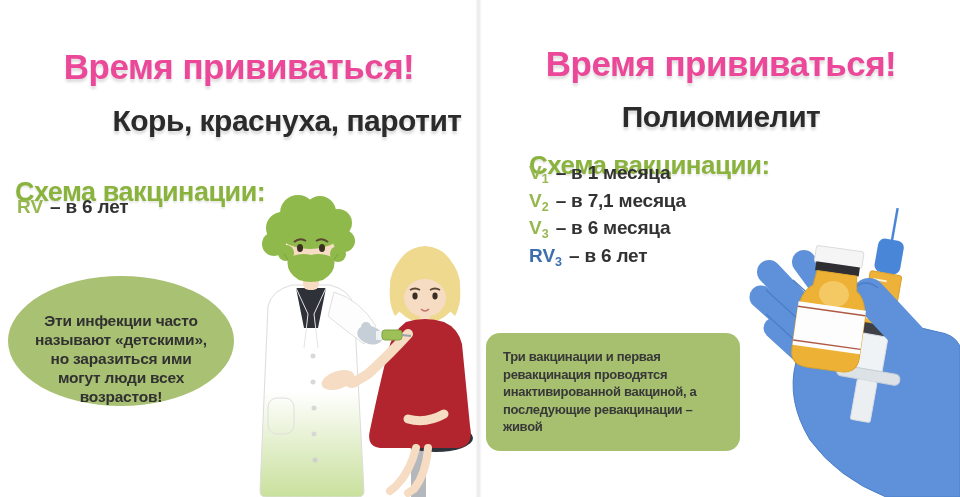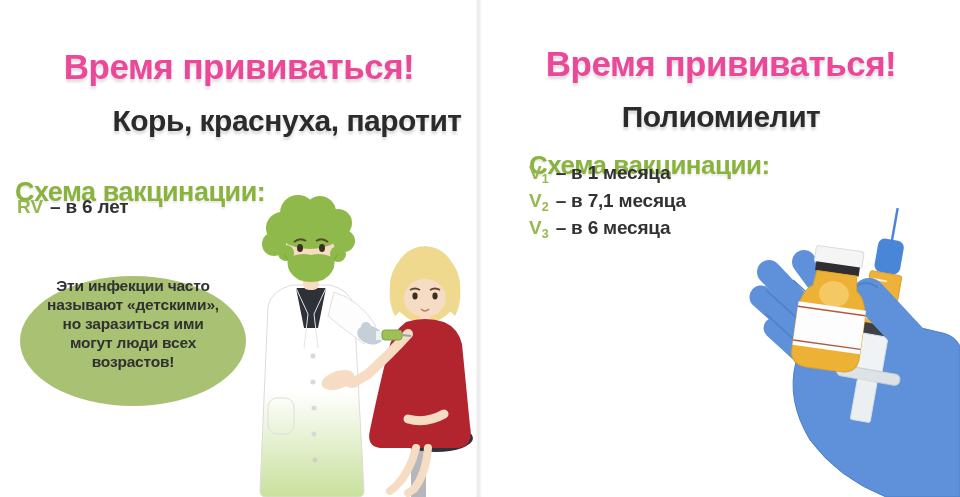--- a/index.html
+++ b/index.html
@@ -26,22 +26,22 @@
   .panel.right .sched-head{left:47px;top:124px;font-size:26px;}
   ul.sched{position:absolute;margin:0;padding:0;list-style:none;font-weight:bold;font-size:19px;}
   .panel.left  ul.sched{left:17px;top:193px;}
   .panel.right ul.sched{left:47px;top:159px;}
   ul.sched li{height:28px;line-height:28px;white-space:nowrap;}
   .panel.right ul.sched li{height:27.5px;line-height:27.5px;}
   .c-green{color:#97b850;}
   .c-blue{color:#3e6fad;}
   .sub{font-size:12.5px;vertical-align:-4px;letter-spacing:0;}
   .rest{color:#323232;margin-left:7px;letter-spacing:-0.2px;}
-  .bubble{position:absolute;left:20px;top:276px;width:226px;height:130px;border-radius:50%;
-          background:#a9c173;display:flex;align-items:flex-start;justify-content:center;
+  .bubble{position:absolute;left:8px;top:276px;width:226px;height:130px;border-radius:50%;
+          background:#a9c173;display:flex;align-items:flex-end;justify-content:center;
           text-align:center;}
   .bubble span{display:block;padding:0 24px;font-weight:bold;font-size:15.5px;
                line-height:19px;color:#313131;letter-spacing:-0.2px;}
   .note{position:absolute;left:4px;top:333px;width:254px;box-sizing:border-box;
         background:#a6c070;border-radius:14px;padding:15px 14px 15px 17px;}
   .note span{display:block;font-weight:bold;font-size:13px;line-height:17.5px;
              color:#383838;letter-spacing:-0.3px;}
   .illus{position:absolute;}
   .illus.doc{left:230px;top:186px;width:246px;height:311px;}
   .illus.hand{left:256px;top:198px;width:222px;height:299px;}
@@ -153,22 +153,28 @@
     <ul class="sched">
       <li>
         <span class="c-green">V</span><span class="sub c-green">1</span><span class="rest">– в 1 месяца</span>
       </li>
       <li>
         <span class="c-green">V</span><span class="sub c-green">2</span><span class="rest">– в 7,1 месяца</span>
       </li>
       <li>
         <span class="c-green">V</span><span class="sub c-green">3</span><span class="rest">– в 6 месяца</span>
       </li>
+      <li>
+        <span class="c-blue">RV</span><span class="sub c-blue">3</span><span class="rest">– в 6 лет</span>
+      </li>
     </ul>
 
+    <div class="note">
+      <span>Три вакцинации и первая ревакцинация проводятся инактивированной вакциной, а последующие ревакцинации – живой</span>
+    </div>
 
     <svg class="illus hand" viewBox="0 0 222 299" aria-hidden="true">
       <g stroke="#5e91da" stroke-linecap="round">
         <line x1="66" y1="64" x2="104" y2="116" stroke-width="24"></line>
         <line x1="31" y1="74" x2="84" y2="130" stroke-width="24"></line>
         <line x1="23" y1="99" x2="78" y2="148" stroke-width="23"></line>
         <line x1="36" y1="130" x2="82" y2="172" stroke-width="21"></line>
       </g>
       <g stroke="#4b7ec6" stroke-width="1.4" fill="none">
         <path d="M55,82 Q78,102 96,124"></path>

